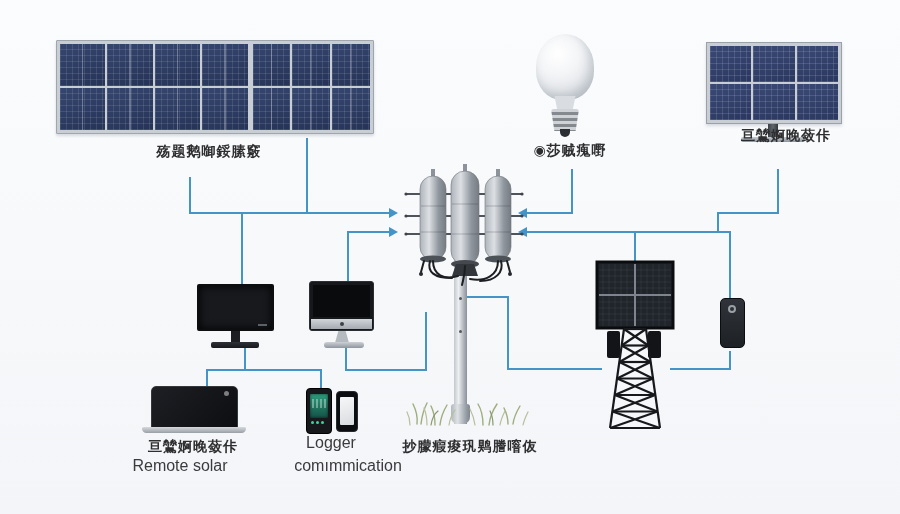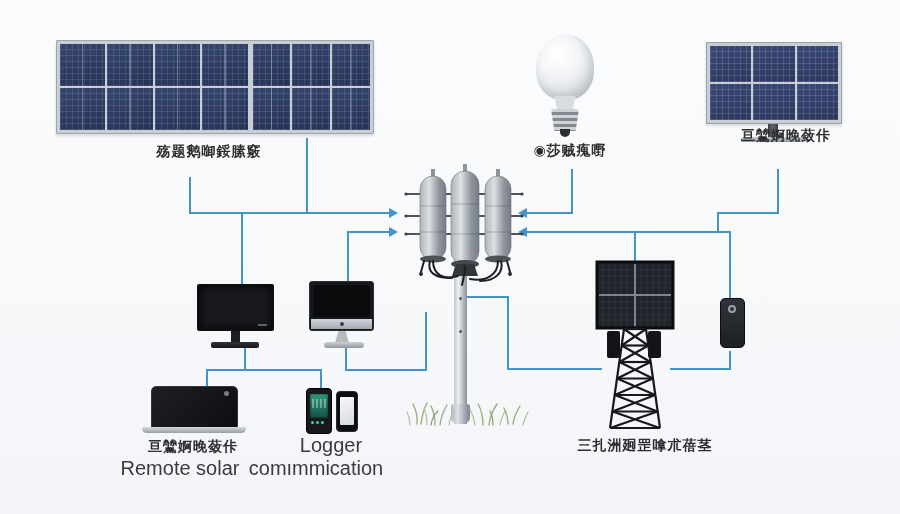--- a/index.html
+++ b/index.html
@@ -103,21 +103,21 @@
   
   .battery{position:absolute;left:720px;top:298px;width:25px;height:50px;border-radius:5px;
     background:linear-gradient(180deg,#30343a,#1d2024);border:1px solid #0b0c0e;box-sizing:border-box;}
   .battery-ring{position:absolute;left:728px;top:305px;width:8px;height:8px;border-radius:50%;
     border:2px solid #9aa0a7;box-sizing:border-box;}
   
   .svg-abs{position:absolute;}
   
   .lbl{position:absolute;white-space:nowrap;transform:translateX(-50%);text-align:left;}
   .cjk{font-family:"DejaVu Sans",sans-serif;font-size:14px;font-weight:600;color:#2e2e30;letter-spacing:1px;}
-  .en{font-family:"Liberation Sans","DejaVu Sans",sans-serif;font-size:20px;color:#3b3b3d;}
+  .en{font-family:"Liberation Sans","DejaVu Sans",sans-serif;font-size:16px;color:#3b3b3d;}
 </style>
 </head>
 <body>
 
 <div class="canvas">
 
   <div class="line v" style="left:306px;top:138px;height:76px"></div>
   <div class="line v" style="left:189px;top:177px;height:37px"></div>
   <div class="line h" style="left:189px;top:212px;width:201px"></div>
   <div class="arrow arrow-r" style="left:389px;top:208px"></div>
@@ -360,17 +360,17 @@
   <div class="battery-ring"></div>
 
   <div class="lbl cjk" style="left:209px;top:143px">殇题鹅啣鋖膆竅</div>
   <div class="lbl cjk" style="left:570px;top:142px">◉莎贼瘣嘢</div>
   <div class="lbl cjk" style="left:786px;top:127px">亘鷥婀晚蔹佧</div>
 
   <div class="lbl cjk" style="left:193px;top:438px">亘鷥婀晚蔹佧</div>
   <div class="lbl en" style="left:180px;top:457px">Remote solar</div>
 
   <div class="lbl en" style="left:331px;top:434px">Logger</div>
-  <div class="lbl en" style="left:316px;top:457px">comımmication</div>
-
-
-  <div class="lbl cjk" style="left:645px;top:437px">三扎洲㢠罡嗱朮蓓茎</div>
+  <div class="lbl en" style="left:348px;top:457px">comımmication</div>
+
+  <div class="lbl cjk" style="left:470px;top:438px">抄朦瘕痠㺬䴗謄噾伖</div>
+
 </div>
 
 </body></html>

